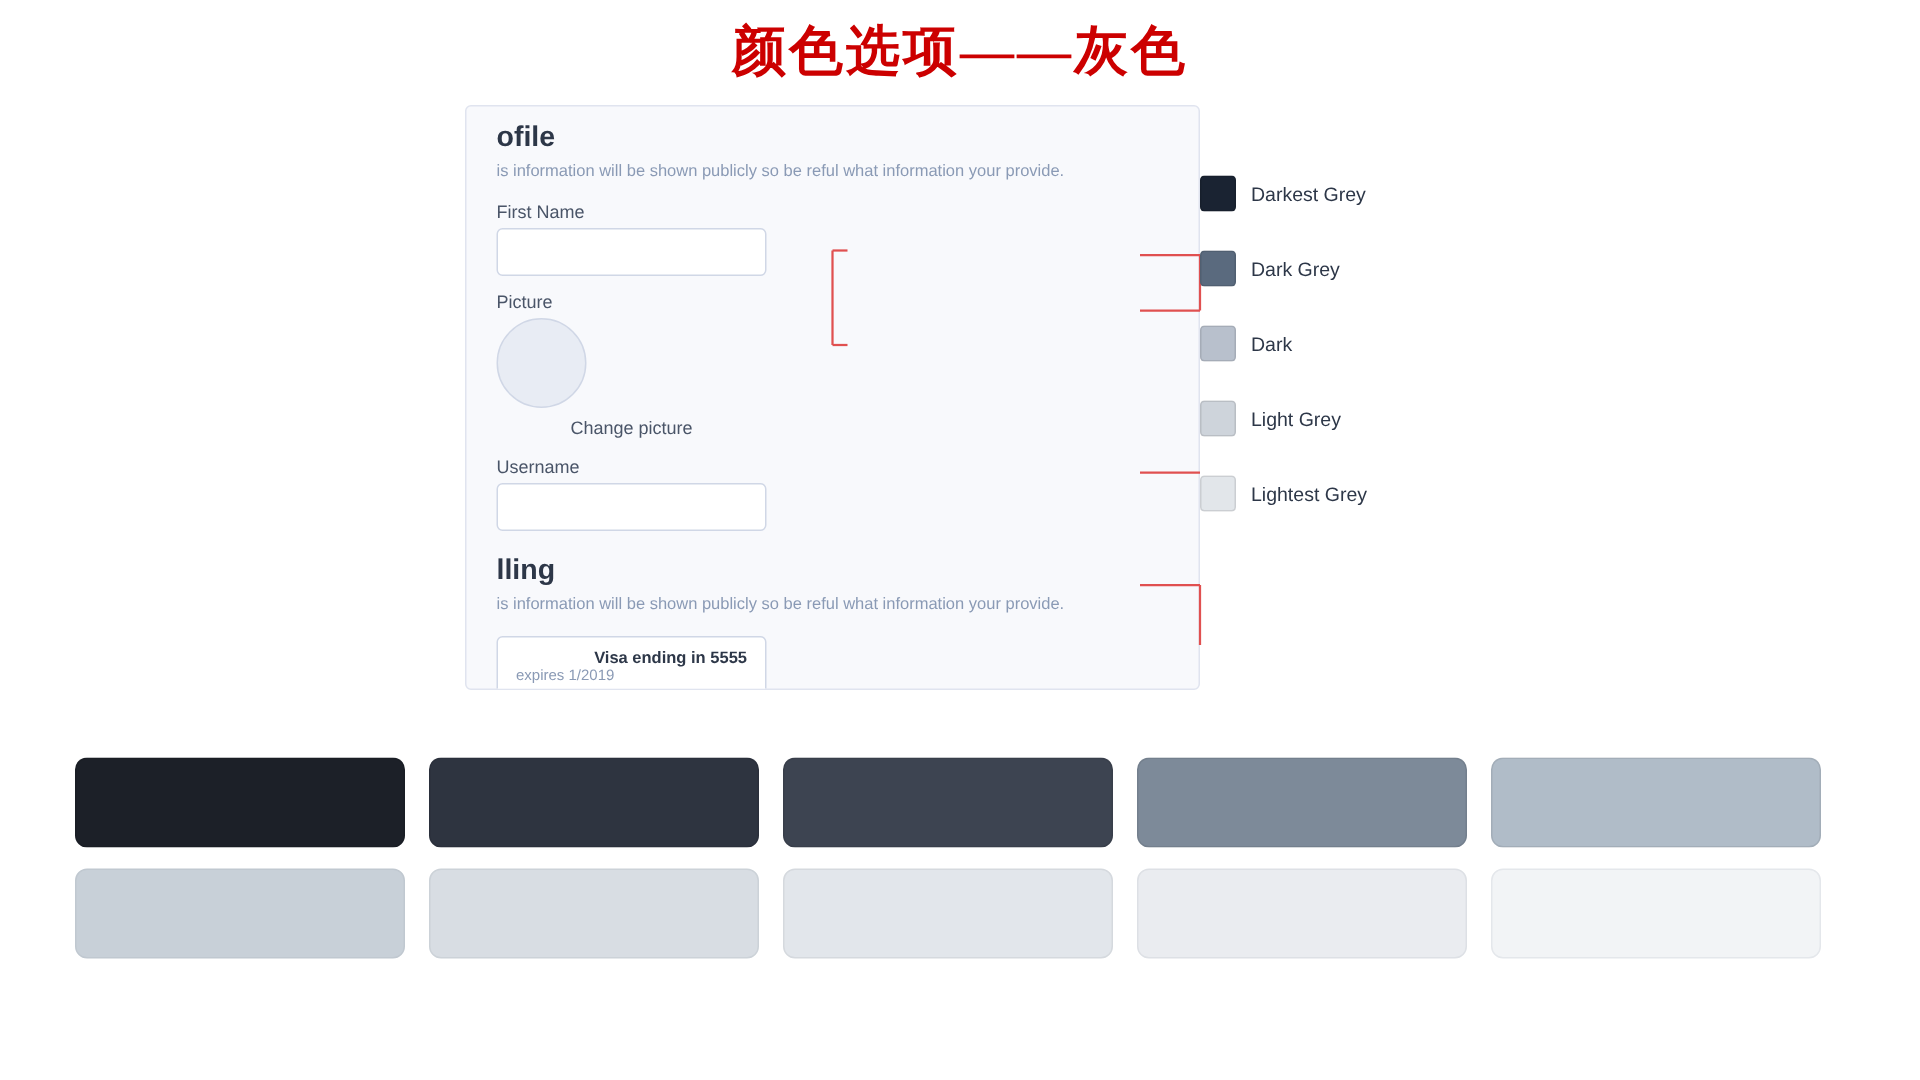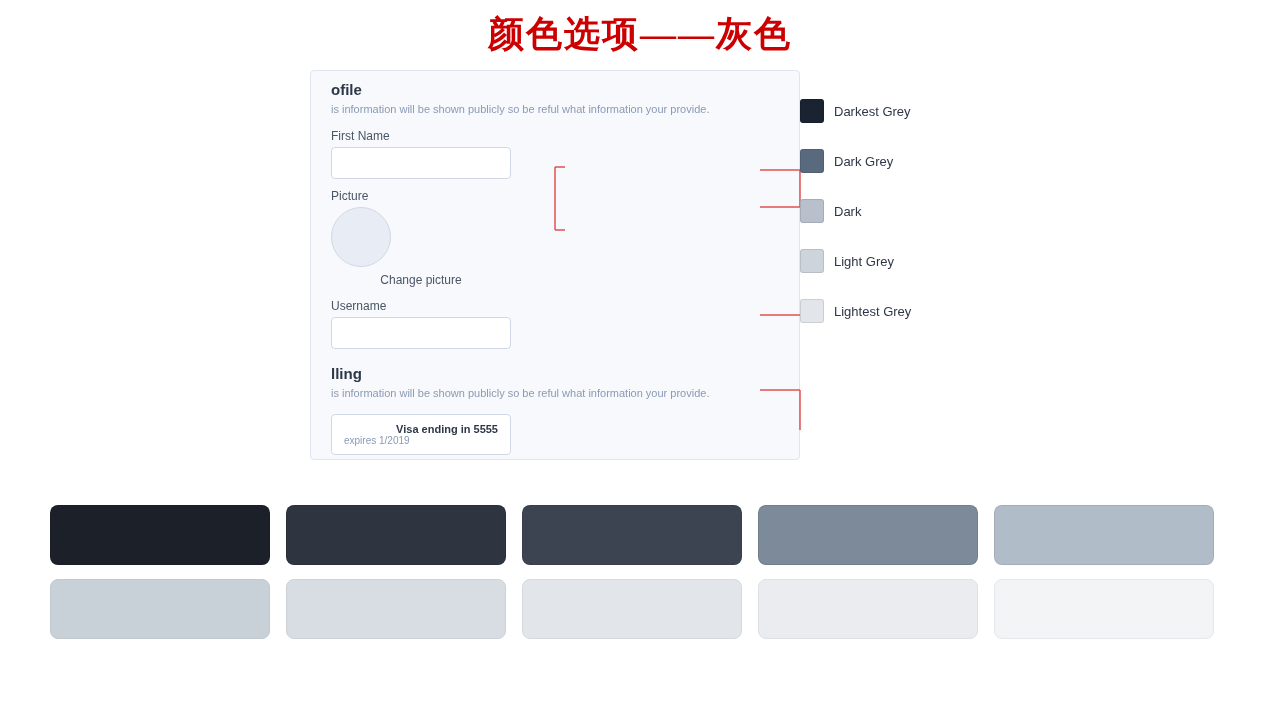--- a/index.html
+++ b/index.html
@@ -34,21 +34,21 @@
       border: 1px solid #e0e4ef;
       border-radius: 4px;
       overflow: hidden;
     }
 
     .preview-inner {
       padding: 10px 20px;
     }
 
     .section-header {
-      font-size: 15px;
+      font-size: 19px;
       font-weight: 600;
       color: #2d3748;
       margin-bottom: 4px;
     }
 
     .section-sub {
       font-size: 11px;
       color: #8a9ab5;
       line-height: 1.4;
       margin-bottom: 12px;
@@ -107,21 +107,21 @@
     }
 
     .payment-expires {
       font-size: 10px;
       color: #8a9ab5;
     }
 
     
     .color-labels {
       position: absolute;
-      top: 99px;
+      top: 117px;
       left: 800px;
     }
 
     .color-label-item {
       display: flex;
       align-items: center;
       margin-bottom: 26px;
     }
 
     .color-swatch-small {

